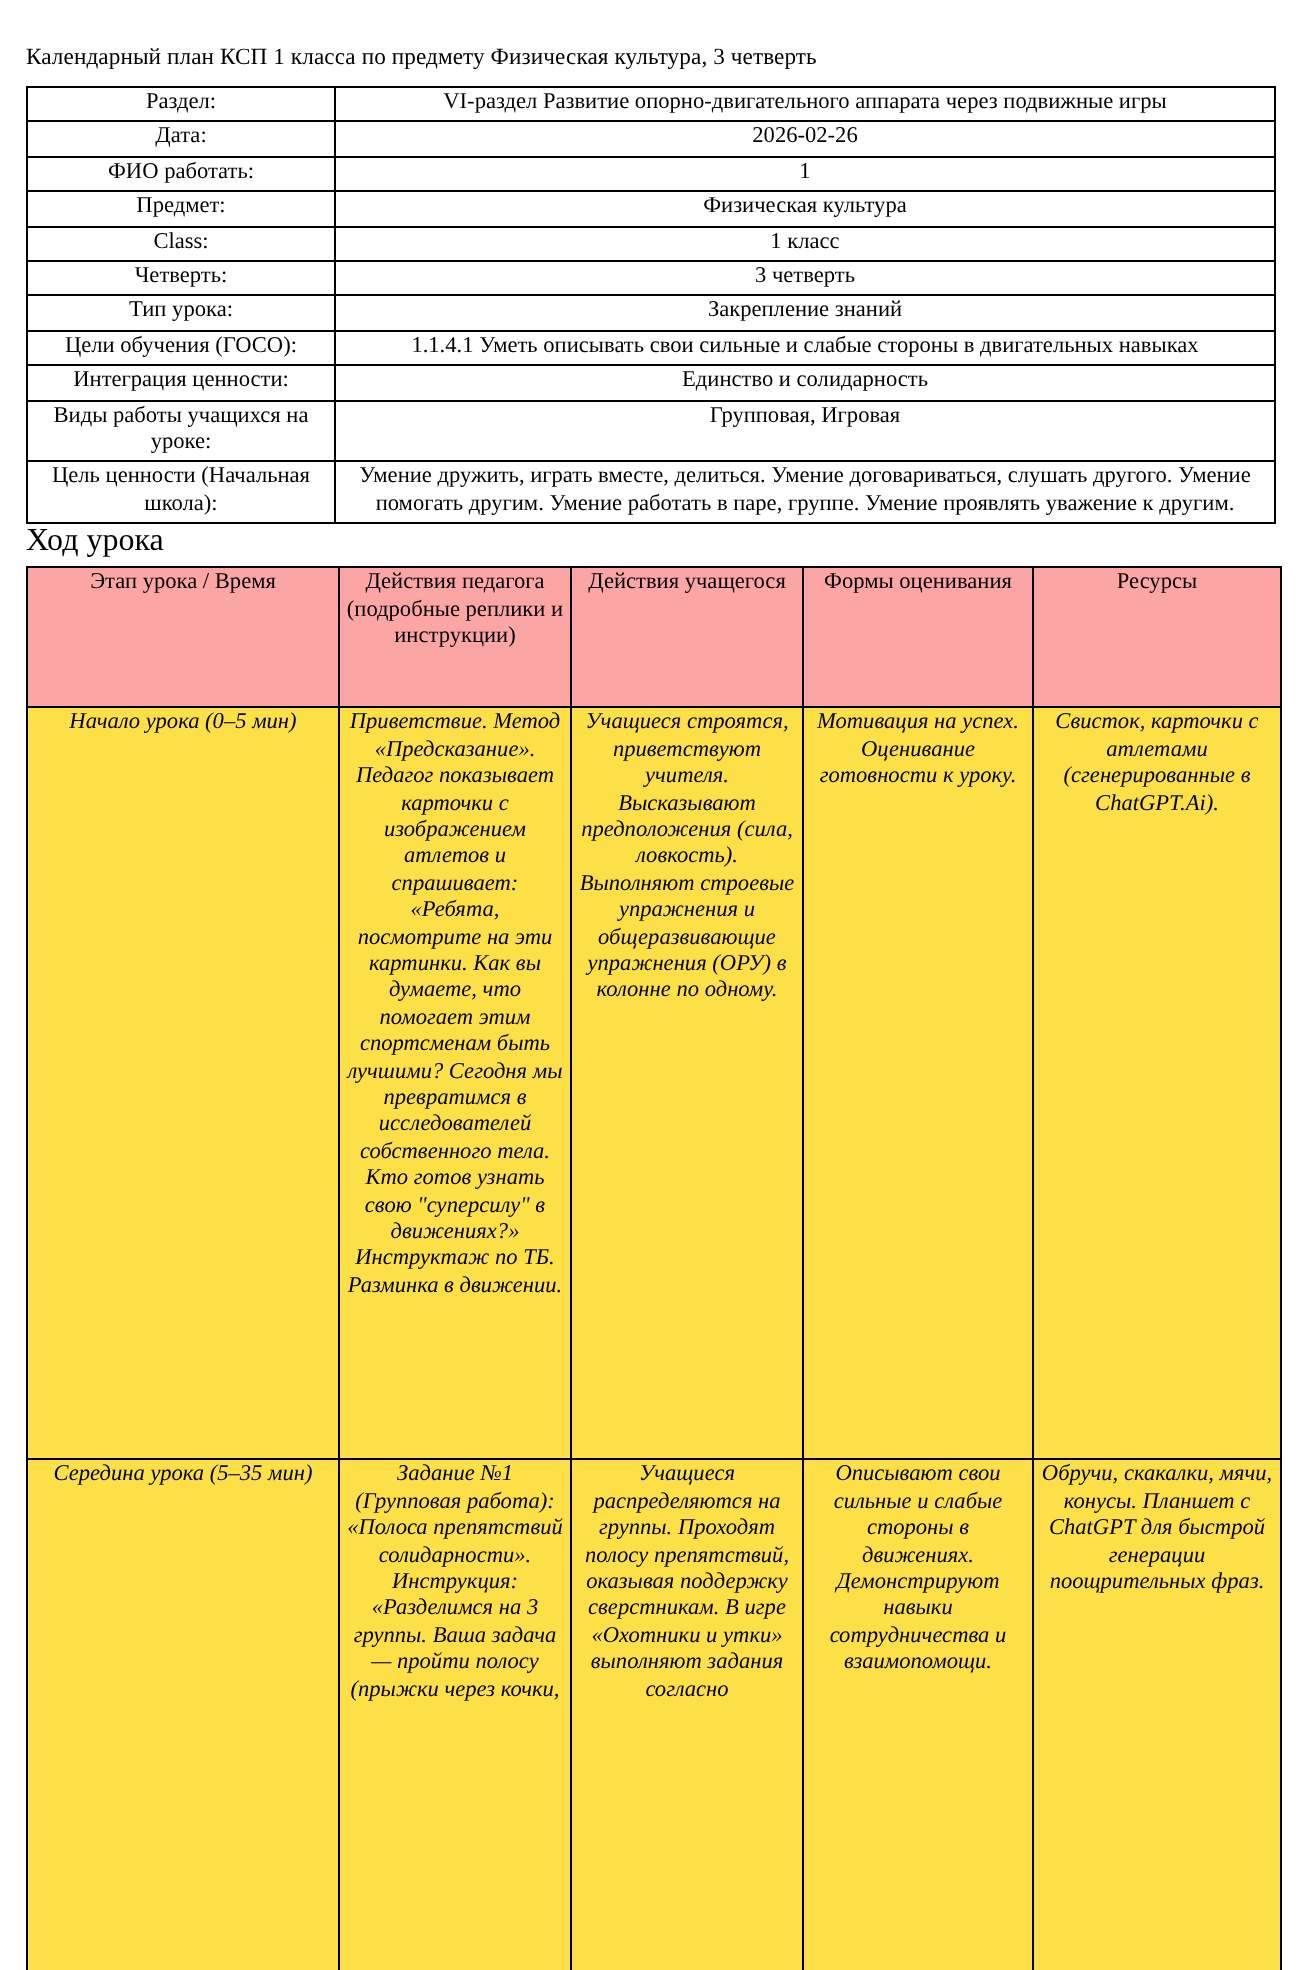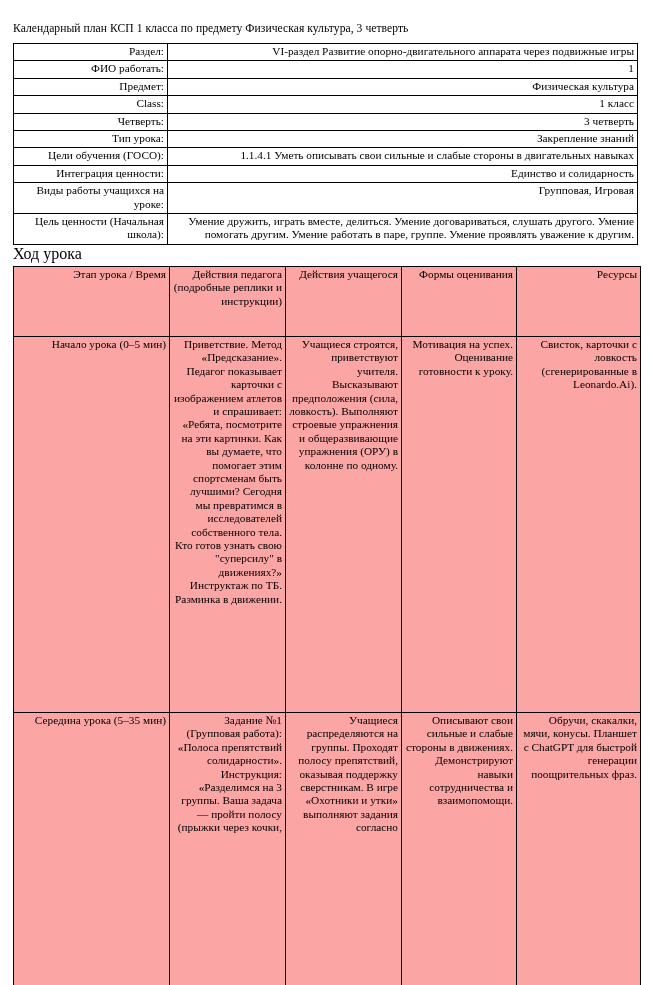--- a/index.html
+++ b/index.html
@@ -33,21 +33,21 @@
     border-collapse: collapse;
     table-layout: fixed;
     font-size: 11.3px;
     line-height: 13.4px;
   }
   table td, table th {
     border: 1px solid #000000;
     vertical-align: top;
     padding: 1px 3px 2px 3px;
     font-weight: normal;
-    text-align: right;
+    text-align: center;
     word-wrap: break-word;
     overflow-wrap: break-word;
     hyphens: none;
   }
   
   #info-table {
     width: 624px;
   }
   #info-table col.c-label { width: 154px; }
   #info-table col.c-value { width: 470px; }
@@ -66,41 +66,46 @@
   #flow-table col.c1 { width: 156px; }
   #flow-table col.c2 { width: 116px; }
   #flow-table col.c3 { width: 116px; }
   #flow-table col.c4 { width: 115px; }
   #flow-table col.c5 { width: 124px; }
   #flow-table thead td {
     background: #fca5a5;
     height: 66px;
   }
   #flow-table tbody td {
-    background: #fca5a5;
+    background: #fde047;
+    font-style: italic;
   }
   #flow-table tbody tr.row-start td { height: 372px; }
   #flow-table tbody tr.row-middle td { height: 300px; }
 </style>
 </head>
 <body>
 
 <div class="page">
 
   <div class="doc-title">Календарный план КСП 1 класса по предмету Физическая культура, 3 четверть</div>
 
   <table id="info-table">
     <colgroup>
         <col class="c-label">
         <col class="c-value">
       </colgroup>
     <tbody>
       <tr>
         <td class="label">Раздел:</td>
         <td class="value">VI-раздел Развитие опорно-двигательного аппарата через подвижные игры</td>
+      </tr>
+      <tr>
+        <td class="label">Дата:</td>
+        <td class="value">2026-02-26</td>
       </tr>
       <tr>
         <td class="label">ФИО работать:</td>
         <td class="value">1</td>
       </tr>
       <tr>
         <td class="label">Предмет:</td>
         <td class="value">Физическая культура</td>
       </tr>
       <tr>
@@ -152,21 +157,21 @@
         <td>Формы оценивания</td>
         <td>Ресурсы</td>
       </tr>
     </thead>
     <tbody>
       <tr class="row-start">
         <td>Начало урока (0–5 мин)</td>
         <td>Приветствие. Метод «Предсказание». Педагог показывает карточки с изображением атлетов и спрашивает: «Ребята, посмотрите на эти картинки. Как вы думаете, что помогает этим спортсменам быть лучшими? Сегодня мы превратимся в исследователей собственного тела. Кто готов узнать свою "суперсилу" в движениях?» Инструктаж по ТБ. Разминка в движении.</td>
         <td>Учащиеся строятся, приветствуют учителя. Высказывают предположения (сила, ловкость). Выполняют строевые упражнения и общеразвивающие упражнения (ОРУ) в колонне по одному.</td>
         <td>Мотивация на успех. Оценивание готовности к уроку.</td>
-        <td>Свисток, карточки с ловкость (сгенерированные в Leonardo.Ai).</td>
+        <td>Свисток, карточки с атлетами (сгенерированные в ChatGPT.Ai).</td>
       </tr>
       <tr class="row-middle">
         <td>Середина урока (5–35 мин)</td>
         <td>Задание №1 (Групповая работа): «Полоса препятствий солидарности». Инструкция: «Разделимся на 3 группы. Ваша задача — пройти полосу (прыжки через кочки,</td>
         <td>Учащиеся распределяются на группы. Проходят полосу препятствий, оказывая поддержку сверстникам. В игре «Охотники и утки» выполняют задания согласно</td>
         <td>Описывают свои сильные и слабые стороны в движениях. Демонстрируют навыки сотрудничества и взаимопомощи.</td>
         <td>Обручи, скакалки, мячи, конусы. Планшет с ChatGPT для быстрой генерации поощрительных фраз.</td>
       </tr>
     </tbody>
   </table>

